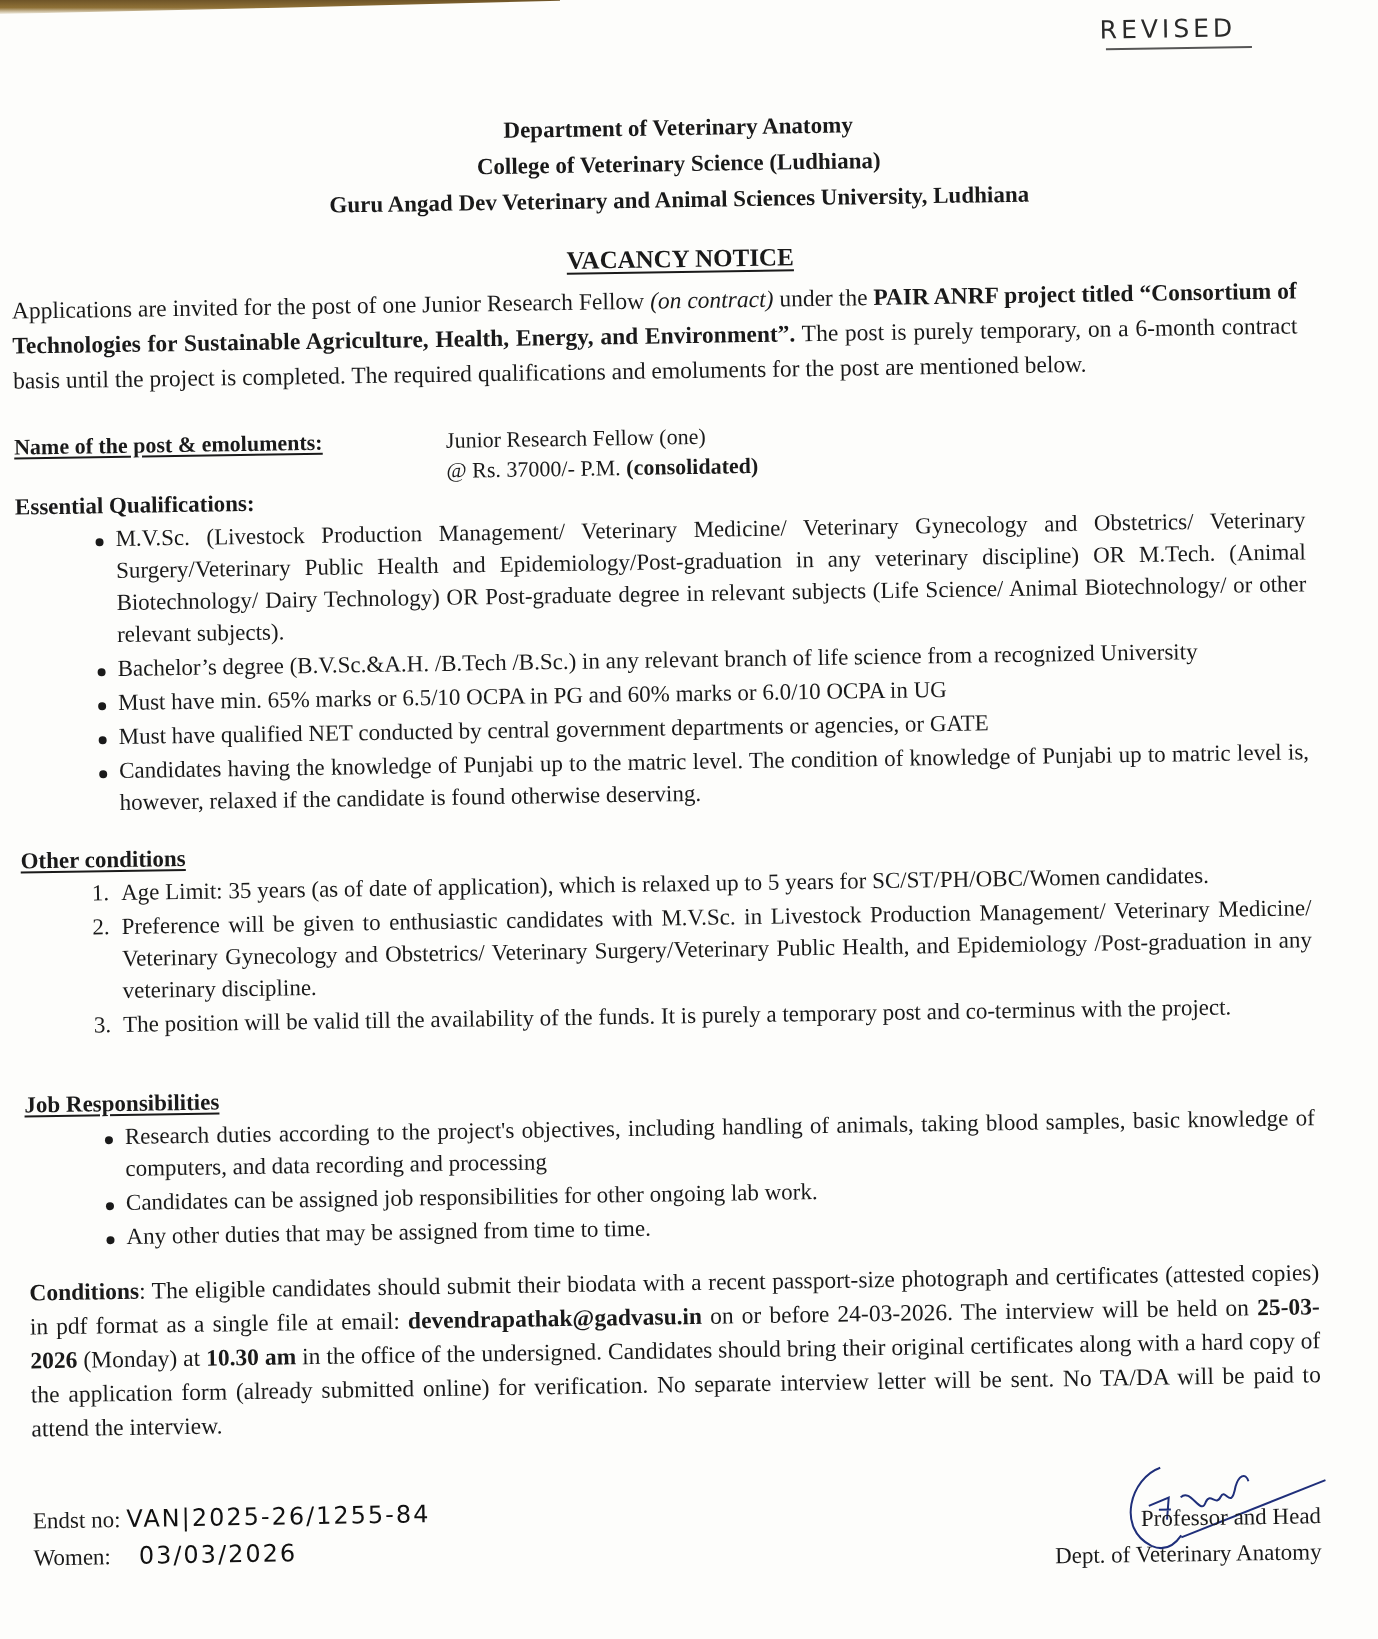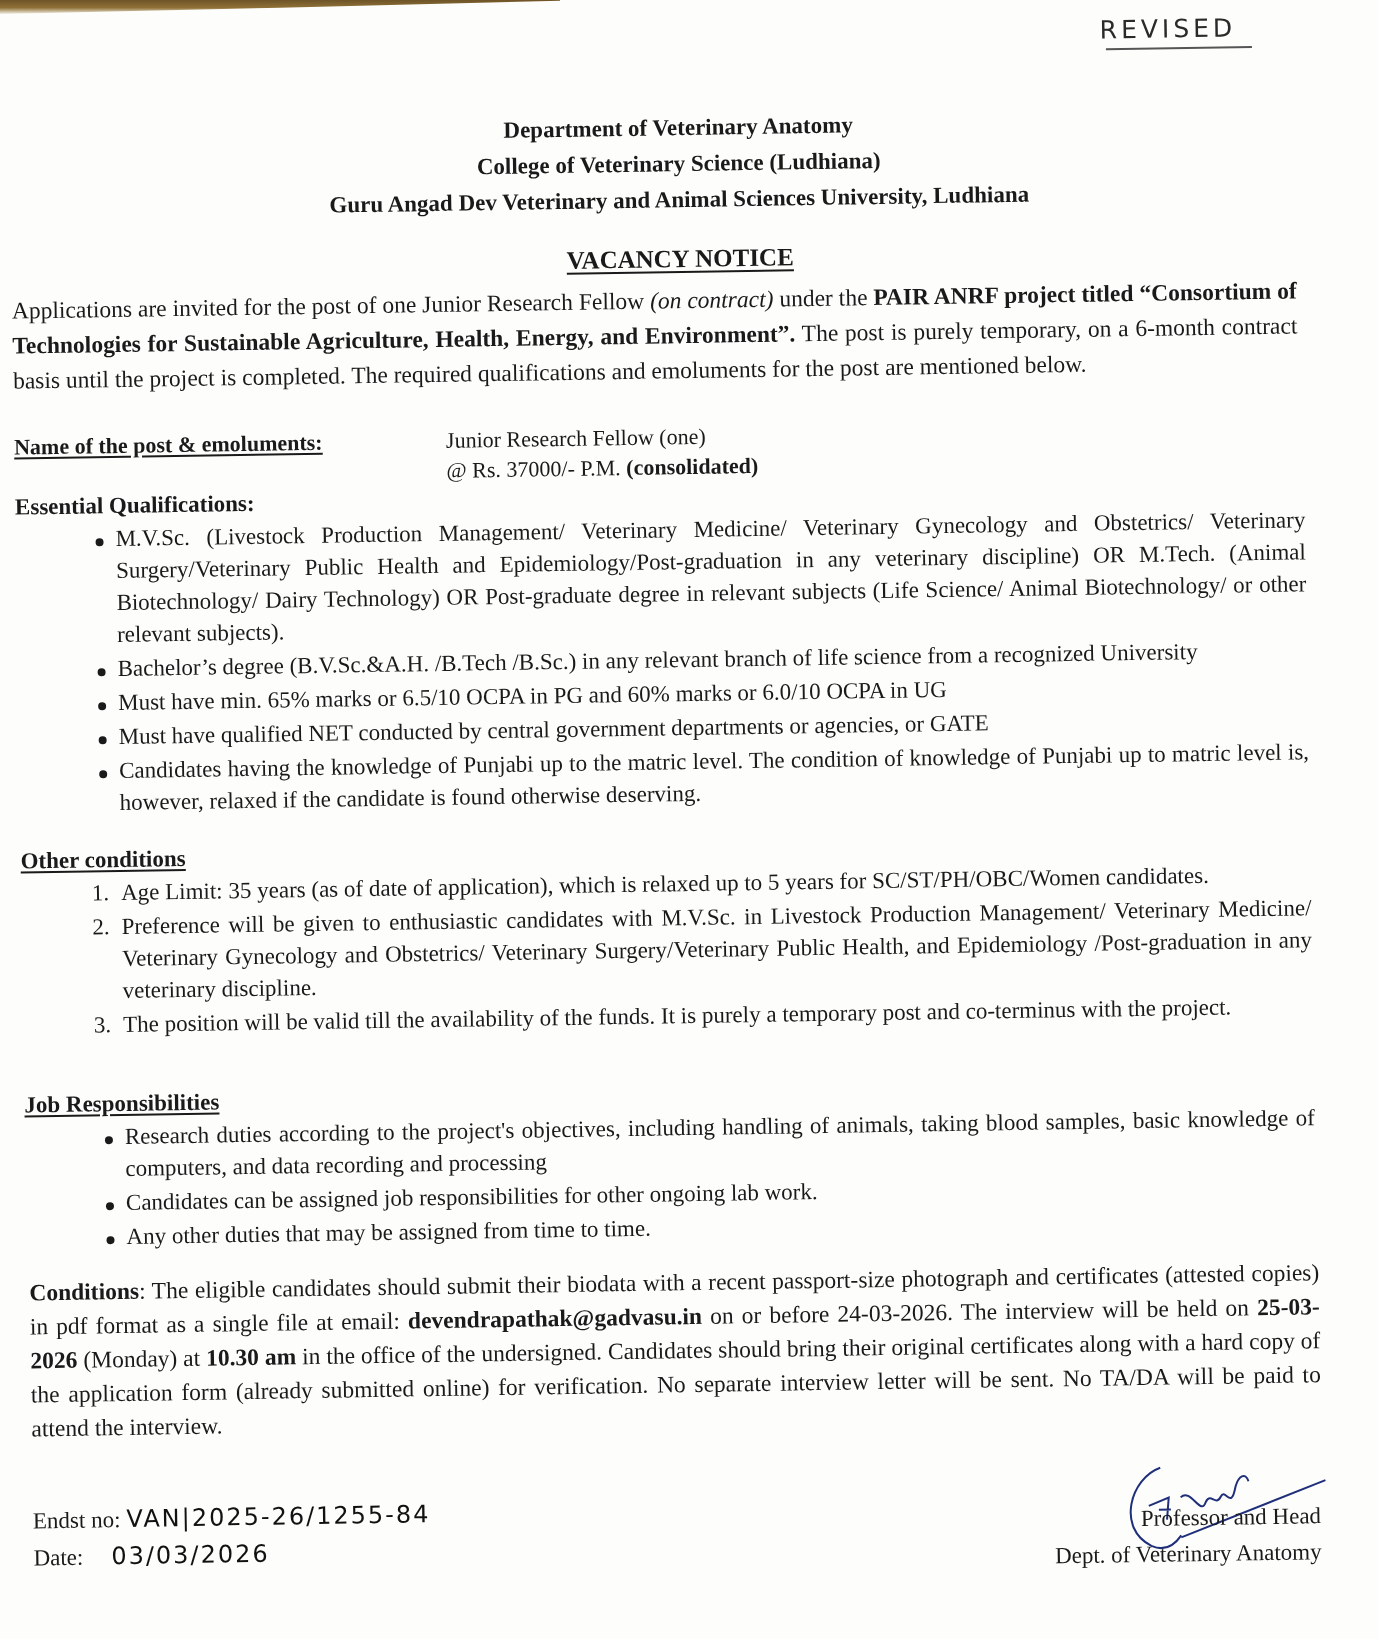--- a/index.html
+++ b/index.html
@@ -101,21 +101,21 @@
   <ul class="list" style="top:1112px;">
     <li><span class="marker"><span class="bullet-dot"></span></span><span>Research duties according to the project's objectives, including handling of animals, taking blood samples, basic knowledge of computers, and data recording and processing</span></li>
     <li><span class="marker"><span class="bullet-dot"></span></span><span>Candidates can be assigned job responsibilities for other ongoing lab work.</span></li>
     <li><span class="marker"><span class="bullet-dot"></span></span><span>Any other duties that may be assigned from time to time.</span></li>
   </ul>
 
   <div class="conditions"><b>Conditions</b><span>: The eligible candidates should submit their biodata with a recent passport-size photograph and certificates (attested copies) in pdf format as a single file at email: </span><b>devendrapathak@gadvasu.in</b><span> on or before 24-03-2026. The interview will be held on </span><b>25-03-2026</b><span> (Monday) at </span><b>10.30 am</b><span> in the office of the undersigned. Candidates should bring their original certificates along with a hard copy of the application form (already submitted online) for verification. No separate interview letter will be sent. No TA/DA will be paid to attend the interview.</span></div>
 
   <div class="endst">
     <div><span>Endst no:</span><span class="hand">VAN|2025-26/1255-84</span></div>
-    <div><span>Date:</span><span class="hand" style="margin-left:28px;">03/03/2026</span></div>
+    <div><span>Women:</span><span class="hand" style="margin-left:28px;">03/03/2026</span></div>
   </div>
 
   <svg class="signature" viewBox="0 0 220 100">
     <path id="sigpath1" d="M40 10 C 10 20, -5 70, 30 88 C 45 95, 55 85, 60 78" fill="none" stroke-width="2" stroke="#1f2f7a"></path>
     <path id="sigpath2" d="M28 48 L 48 40 L 46 62 M 38 52 L 50 52" fill="none" stroke-width="2" stroke="#1f2f7a"></path>
     <path id="sigpath3" d="M60 40 C 70 30, 80 60, 85 45 C 90 35, 95 50, 100 40 C 105 30, 110 55, 115 30 C 118 20, 125 15, 128 25" fill="none" stroke-width="2" stroke="#1f2f7a"></path>
     <path id="sigpath4" d="M60 80 L 205 25" fill="none" stroke-width="2" stroke="#1f2f7a"></path>
   </svg>
 
   <div class="sig-block">

